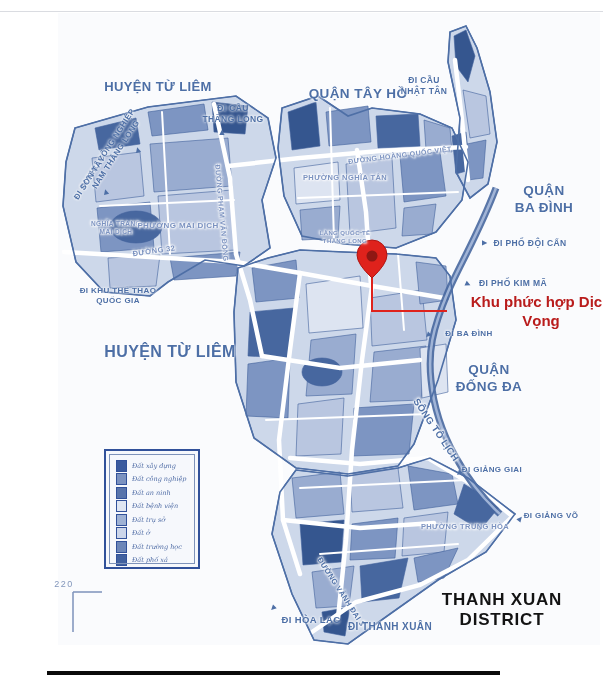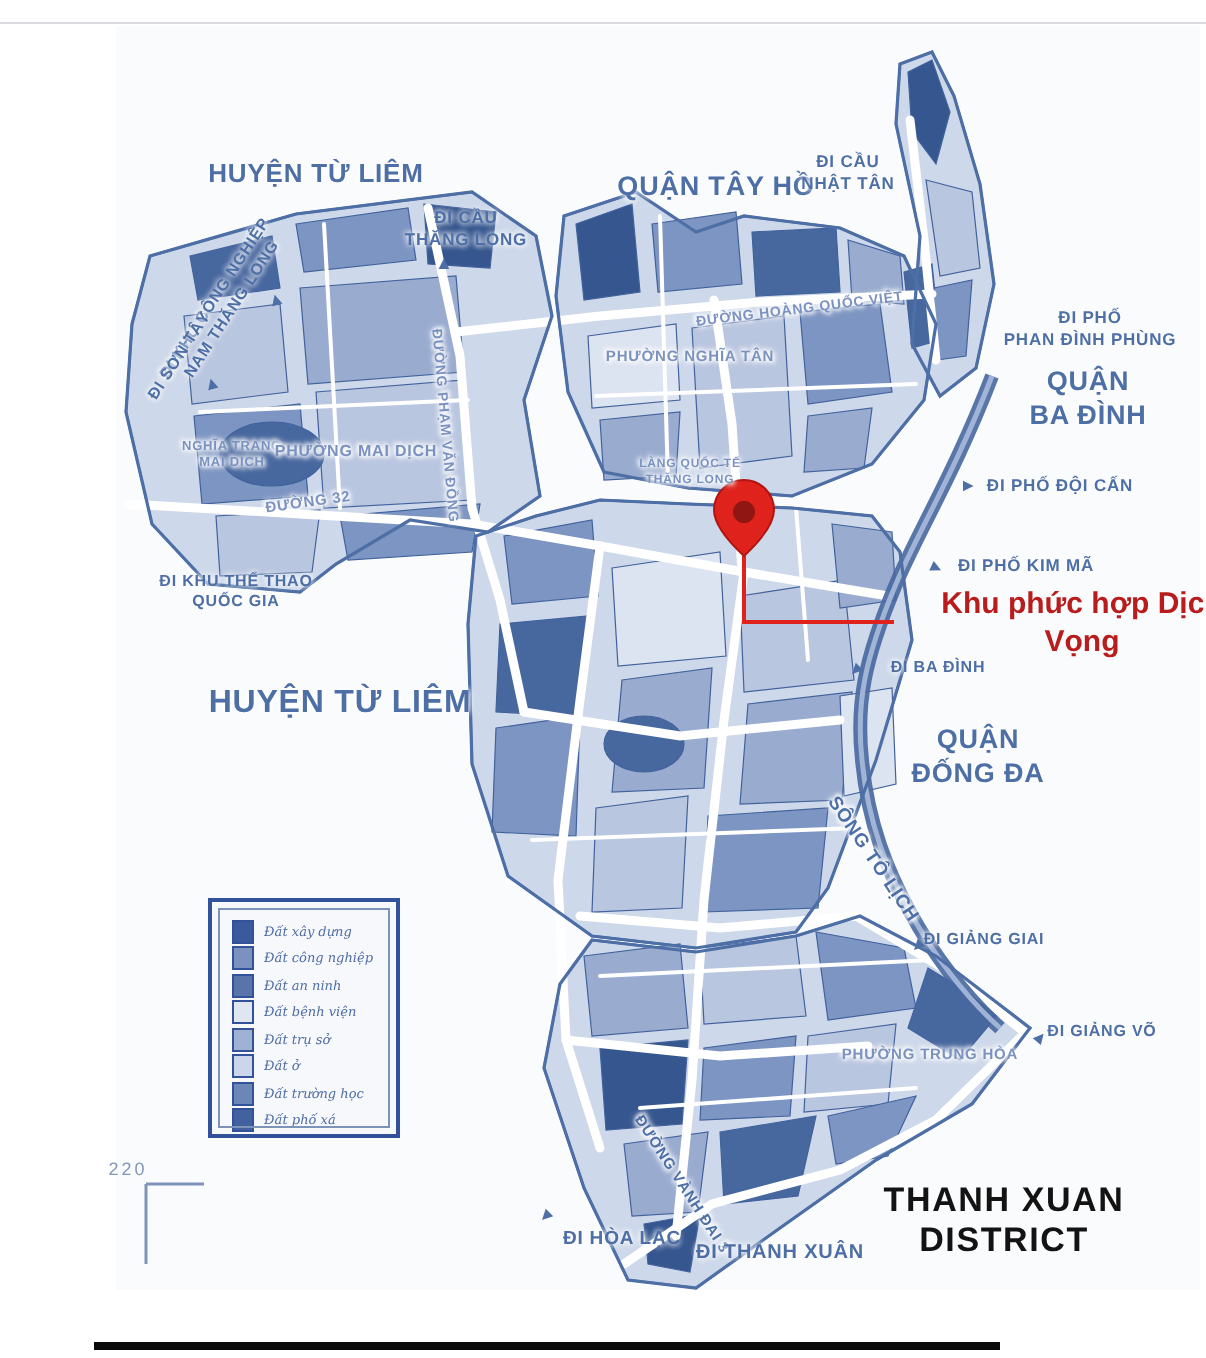--- a/index.html
+++ b/index.html
@@ -184,21 +184,20 @@
   </div>
 
   <div class="label-layer" id="label-layer">
       <div class="map-label" style="left: 158px; top: 87px; font-size: 13px; transform: translate(-50%, -50%);">HUYỆN TỪ LIÊM</div>
       <div class="map-label" style="left: 233px; top: 114px; font-size: 8.5px; transform: translate(-50%, -50%);">ĐI CẦU<br>THĂNG LONG</div>
       <div class="map-label" style="left: 358px; top: 94px; font-size: 13.5px; transform: translate(-50%, -50%);">QUẬN TÂY HỒ</div>
       <div class="map-label" style="left: 424px; top: 86px; font-size: 8.5px; transform: translate(-50%, -50%);">ĐI CẦU<br>NHẬT TÂN</div>
       <div class="map-label" style="left: 112px; top: 152px; font-size: 8px; transform: translate(-50%, -50%) rotate(-57deg);">ĐI KHU CÔNG NGHIỆP<br>NAM THĂNG LONG</div>
       <div class="map-label" style="left: 90px; top: 178px; font-size: 8px; transform: translate(-50%, -50%) rotate(-57deg);">ĐI SƠN TÂY</div>
       <div class="map-label lt halo" style="left: 400px; top: 156px; font-size: 7px; transform: translate(-50%, -50%) rotate(-7deg);">ĐƯỜNG HOÀNG QUỐC VIỆT</div>
-      <div class="map-label" style="left: 545px; top: 164px; font-size: 8.5px; transform: translate(-50%, -50%);">ĐI PHỐ<br>PHAN ĐÌNH PHÙNG</div>
       <div class="map-label" style="left: 544px; top: 200px; font-size: 13.5px; transform: translate(-50%, -50%);">QUẬN<br>BA ĐÌNH</div>
       <div class="map-label lt halo" style="left: 345px; top: 178px; font-size: 7.5px; transform: translate(-50%, -50%);">PHƯỜNG NGHĨA TÂN</div>
       <div class="map-label lt halo" style="left: 116px; top: 228px; font-size: 6.5px; transform: translate(-50%, -50%);">NGHĨA TRANG<br>MAI DỊCH</div>
       <div class="map-label lt halo" style="left: 178px; top: 226px; font-size: 8px; transform: translate(-50%, -50%);">PHƯỜNG MAI DỊCH</div>
       <div class="map-label lt halo" style="left: 154px; top: 251px; font-size: 7.5px; transform: translate(-50%, -50%) rotate(-8deg);">ĐƯỜNG 32</div>
       <div class="map-label lt halo" style="left: 221px; top: 213px; font-size: 7px; transform: translate(-50%, -50%) rotate(85deg);">ĐƯỜNG PHẠM VĂN ĐỒNG</div>
       <div class="map-label lt halo" style="left: 345px; top: 237px; font-size: 6px; transform: translate(-50%, -50%);">LÀNG QUỐC TẾ<br>THĂNG LONG</div>
       <div class="map-label" style="left: 530px; top: 243px; font-size: 8.5px; transform: translate(-50%, -50%);">ĐI PHỐ ĐỘI CẤN</div>
       <div class="map-label" style="left: 513px; top: 283px; font-size: 8.5px; transform: translate(-50%, -50%);">ĐI PHỐ KIM MÃ</div>
       <div class="map-label" style="left: 118px; top: 296px; font-size: 8px; transform: translate(-50%, -50%);">ĐI KHU THỂ THAO<br>QUỐC GIA</div>

